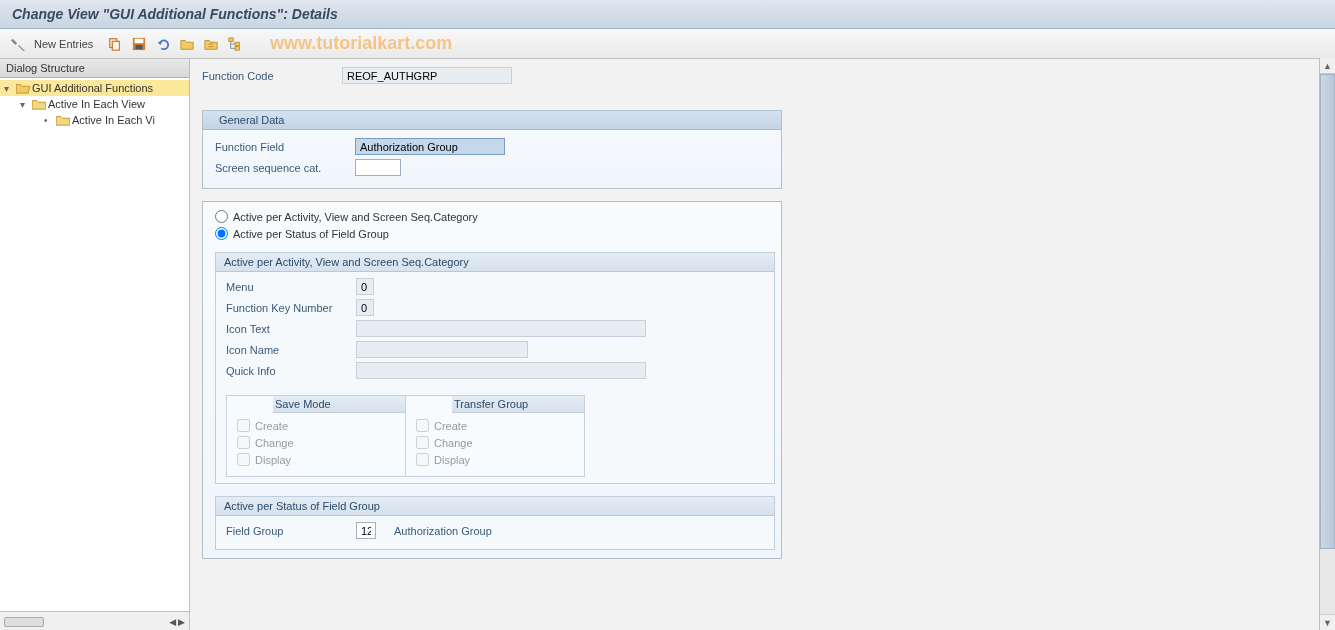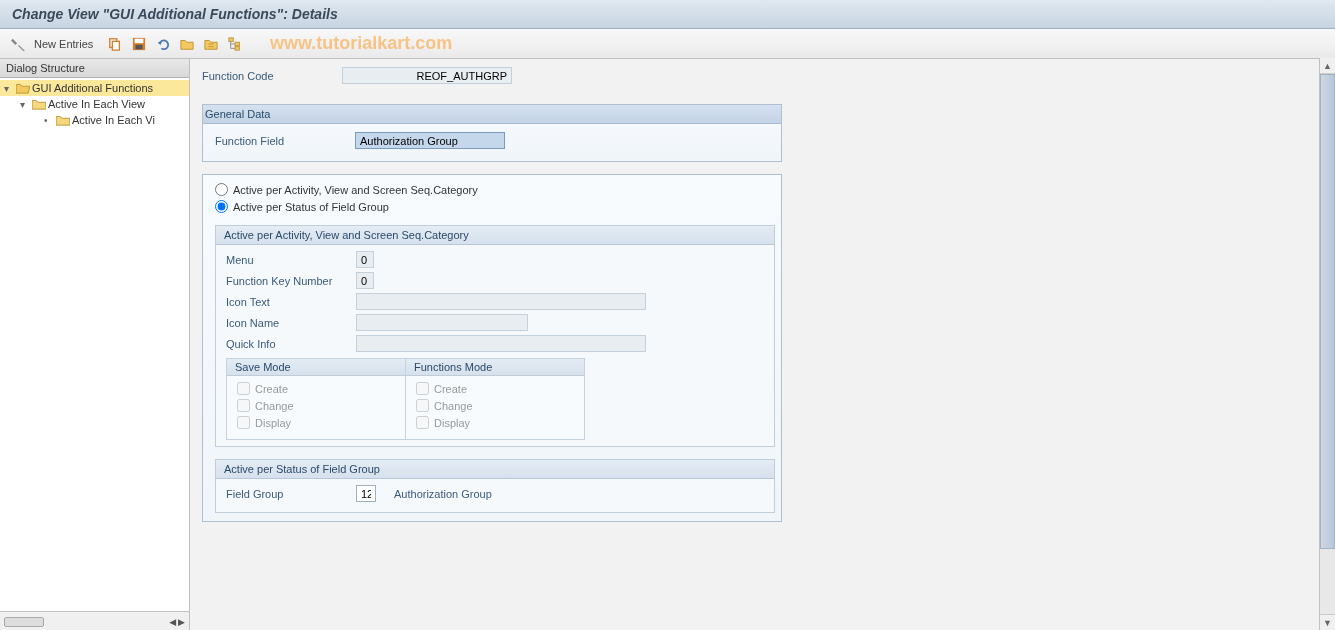--- a/index.html
+++ b/index.html
@@ -160,21 +160,21 @@
     }
     .groupbox {
       border: 1px solid #b0c0d0;
       background: linear-gradient(to bottom, #f8fbfe, #f0f5fa);
       margin-bottom: 12px;
       width: 580px;
     }
     .groupbox-header {
       background: linear-gradient(to bottom, #d5e1ef, #c3d3e5);
       border-bottom: 1px solid #a8bcd2;
-      padding: 3px 2px;
+      padding: 3px 16px;
       font-size: 11px;
       color: #2a4a6a;
     }
     .groupbox-body {
       padding: 8px 12px;
     }
     .radio-row, .check-row {
       display: flex;
       align-items: center;
       margin-bottom: 4px;
@@ -196,24 +196,25 @@
     }
     .innerbox-body { padding: 6px 10px; }
     .two-col { display: flex; gap: 0; }
     .modebox {
       border: 1px solid #c6d2de;
       width: 180px;
       background: #f8fbfe;
     }
     .modebox-header {
       background: linear-gradient(to bottom, #e4ecf4, #d6e1ed);
-      padding: 2px 8px;
+      padding: 2px 2px;
       font-size: 11px;
       color: #2a4a6a;
       border-bottom: 1px solid #c0ccd8;
+      margin-left: 46px;
     }
     .modebox-body { padding: 6px 10px; }
     .check-row input[type=checkbox]:disabled + span { color: #999; }
     .disabled-label { color: #999; }
     .vscroll {
       position: absolute;
       right: 0;
       top: 58px;
       bottom: 0;
       width: 16px;
@@ -233,21 +234,21 @@
     .vscroll .track { position: absolute; top: 16px; bottom: 16px; width: 100%; }
     .vscroll .thumb {
       position: absolute; top: 0; width: 100%; height: 88%;
       background: linear-gradient(to right, #cfd8e2, #b8c6d6);
       border: 1px solid #9fb2c6;
     }
     .narrow-input { width: 28px; }
     .small-input { width: 46px; }
     .mid-input { width: 172px; }
     .wide-input { width: 290px; }
-    .fc-input { width: 170px; text-align: right; }
+    .fc-input { width: 170px; }
     .fg-label { margin-left: 18px; color: #3a5a7a; }
     svg { display: block; }
   </style>
 </head>
 <body>
 
 <div class="title-bar">
   <h1>Change View "GUI Additional Functions": Details</h1>
 </div>
 
@@ -334,32 +335,36 @@
     <div class="sidebar-footer">
       <div class="scroll-handle"></div>
       <div class="arrow-btns">
         <span>◀</span>
         <span>▶</span>
       </div>
     </div>
   </div>
 
   <div class="content">
-    <div class="field-row" style="margin-bottom:20px;">
+    <div class="field-row" style="margin-bottom:26px;">
       <span class="field-label">Function Code</span>
       <input class="field-input readonly fc-input" readonly="" value="REOF_AUTHGRP" style="">
     </div>
 
     <div class="groupbox">
       <div class="groupbox-header">General Data</div>
       <div class="groupbox-body">
         <div class="field-row">
           <span class="field-label">Function Field</span>
           <input class="field-input readonly highlight" style="width: 150px;" readonly="" value="Authorization Group">
         </div>
+        <div class="field-row">
+          <span class="field-label">Screen sequence cat.</span>
+          <input class="field-input small-input" value="" style="">
+        </div>
       </div>
     </div>
 
     <div class="groupbox">
       <div class="groupbox-body">
         <div class="radio-row">
           <input type="radio" name="act" style="">
           <span>Active per Activity, View and Screen Seq.Category</span>
         </div>
         <div class="radio-row" style="margin-bottom:12px;">
@@ -379,21 +384,21 @@
               <input class="field-input readonly" style="width: 18px;" readonly="" value="0">
             </div>
             <div class="field-row">
               <span class="field-label" style="width:130px">Icon Text</span>
               <input class="field-input readonly wide-input" readonly="" value="" style="">
             </div>
             <div class="field-row">
               <span class="field-label" style="width:130px">Icon Name</span>
               <input class="field-input readonly mid-input" readonly="" value="" style="">
             </div>
-            <div class="field-row" style="margin-bottom:6px;">
+            <div class="field-row" style="margin-bottom:16px;">
               <span class="field-label" style="width:130px">Quick Info</span>
               <input class="field-input readonly wide-input" readonly="" value="" style="">
             </div>
             <div class="two-col">
               <div class="modebox">
                 <div class="modebox-header">Save Mode</div>
                 <div class="modebox-body">
                   <div class="check-row">
                       <input type="checkbox" disabled="" style="">
                       <span class="disabled-label">Create</span>
@@ -402,21 +407,21 @@
                       <input type="checkbox" disabled="" style="">
                       <span class="disabled-label">Change</span>
                     </div>
                   <div class="check-row">
                       <input type="checkbox" disabled="" style="">
                       <span class="disabled-label">Display</span>
                     </div>
                 </div>
               </div>
               <div class="modebox" style="margin-left:-1px;">
-                <div class="modebox-header">Functions Mode</div>
+                <div class="modebox-header">Transfer Group</div>
                 <div class="modebox-body">
                   <div class="check-row">
                       <input type="checkbox" disabled="" style="">
                       <span class="disabled-label">Create</span>
                     </div>
                   <div class="check-row">
                       <input type="checkbox" disabled="" style="">
                       <span class="disabled-label">Change</span>
                     </div>
                   <div class="check-row">

